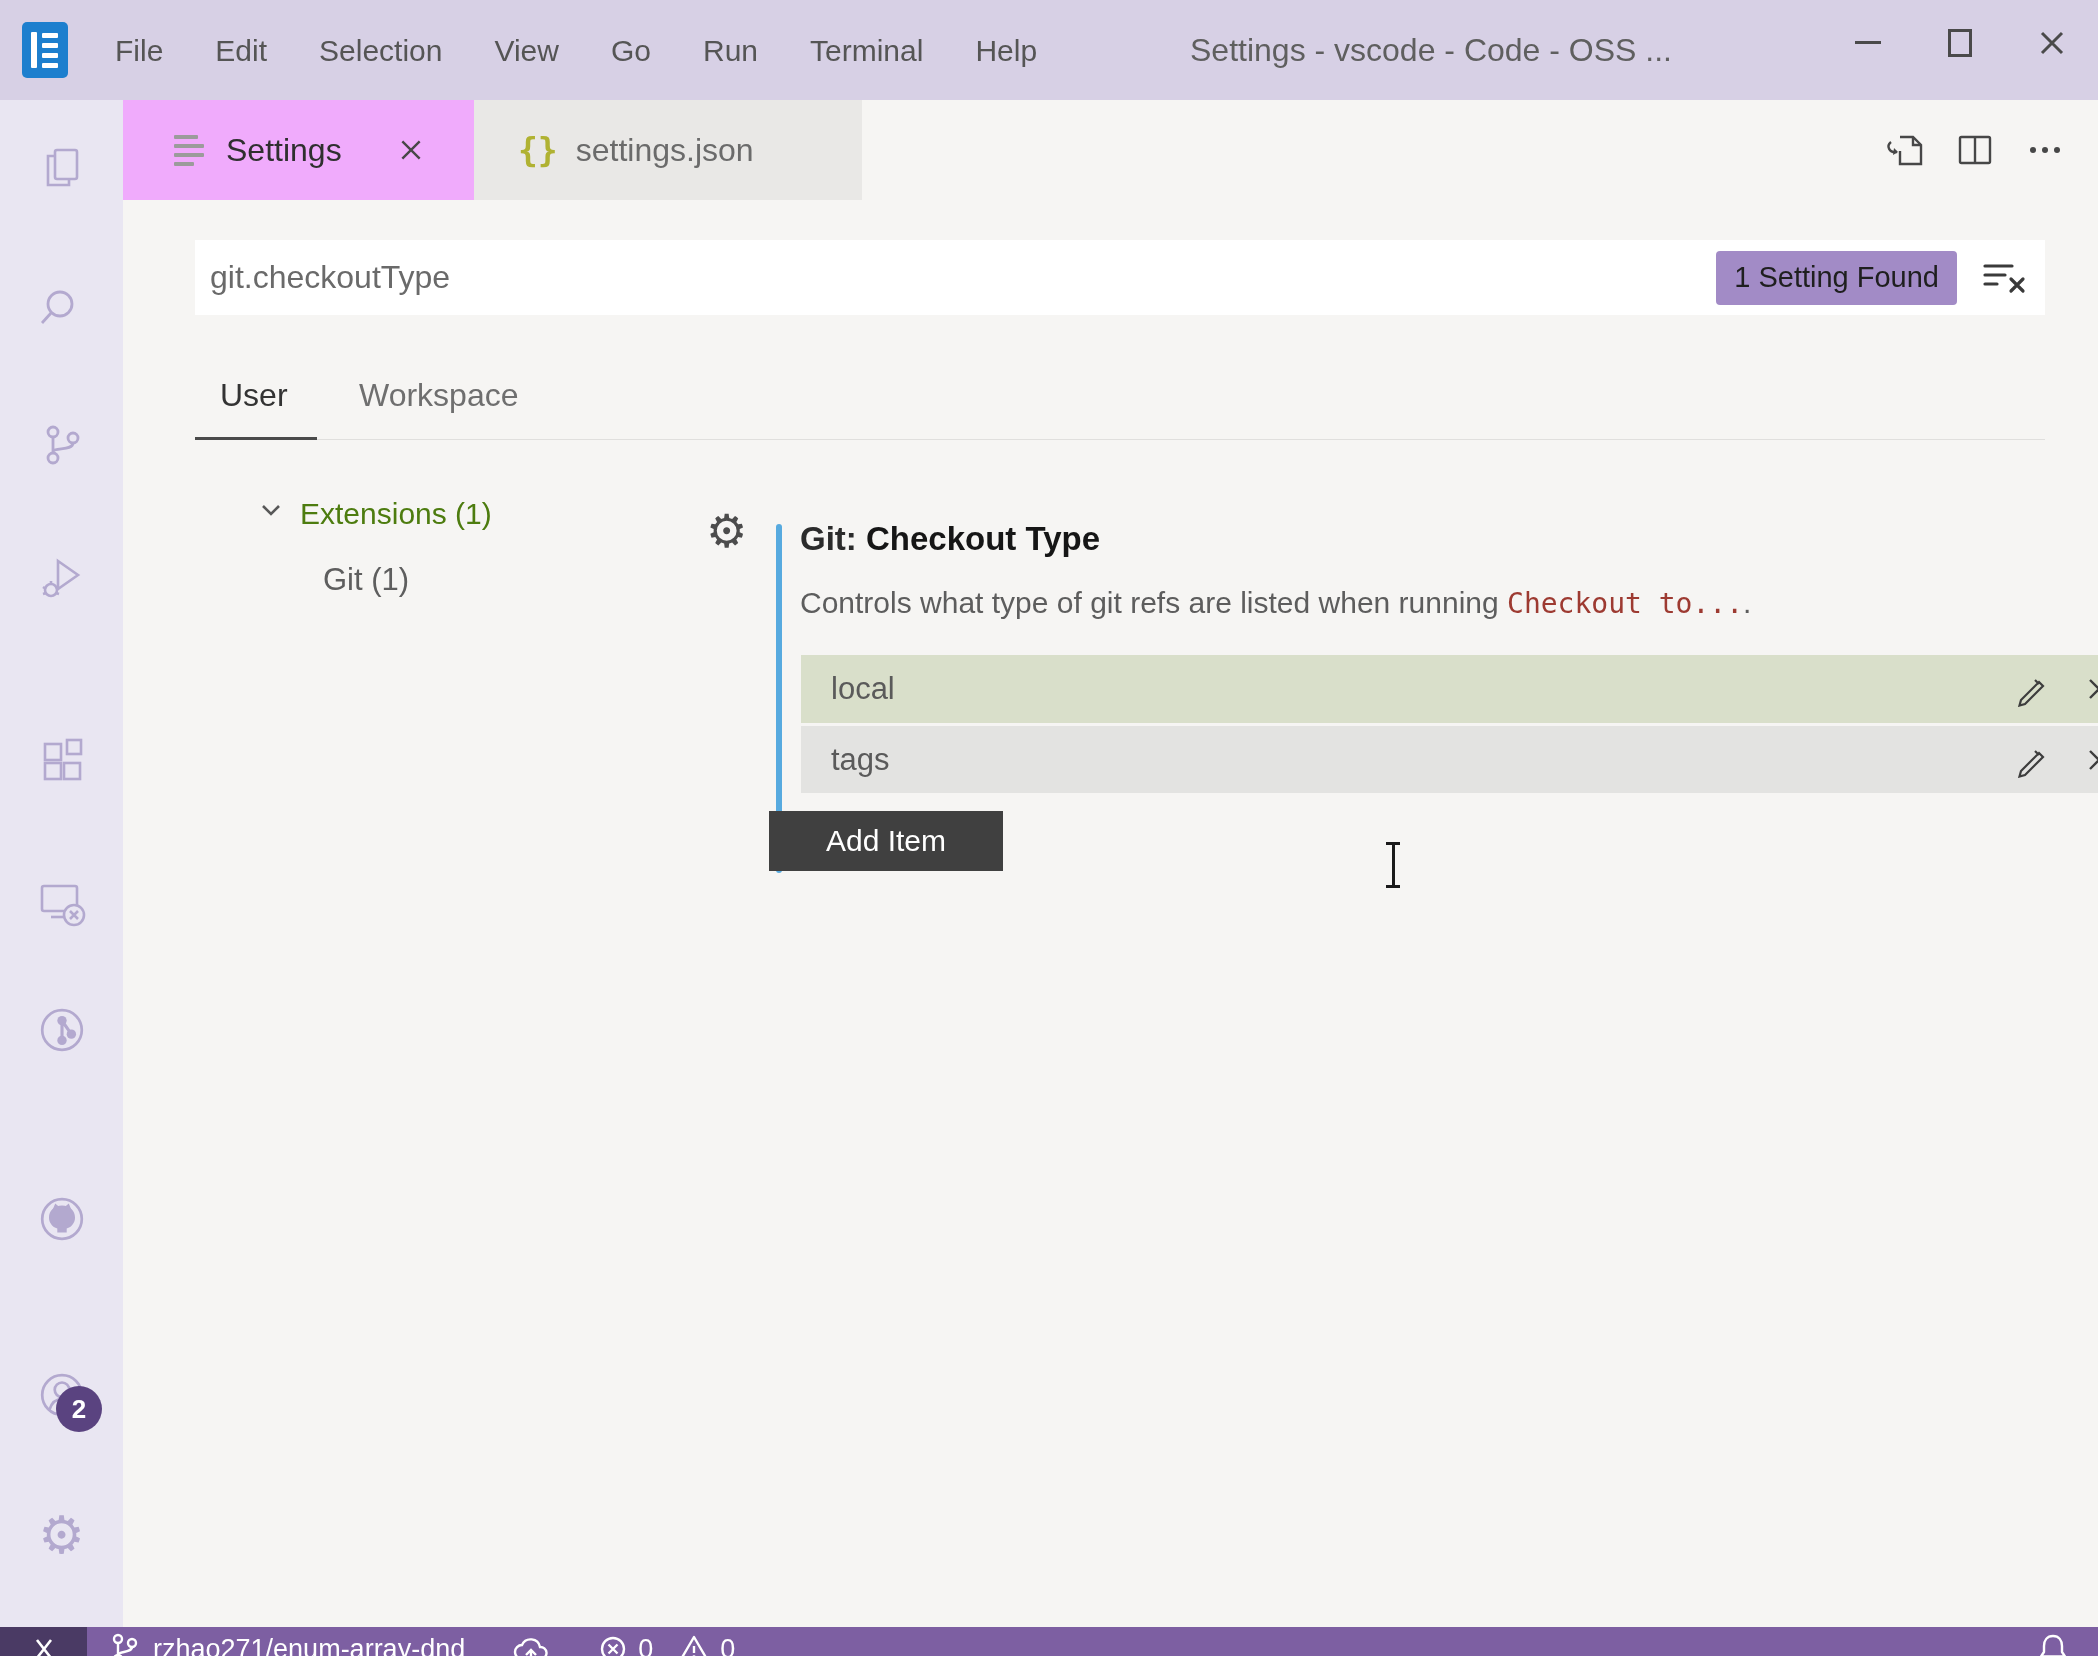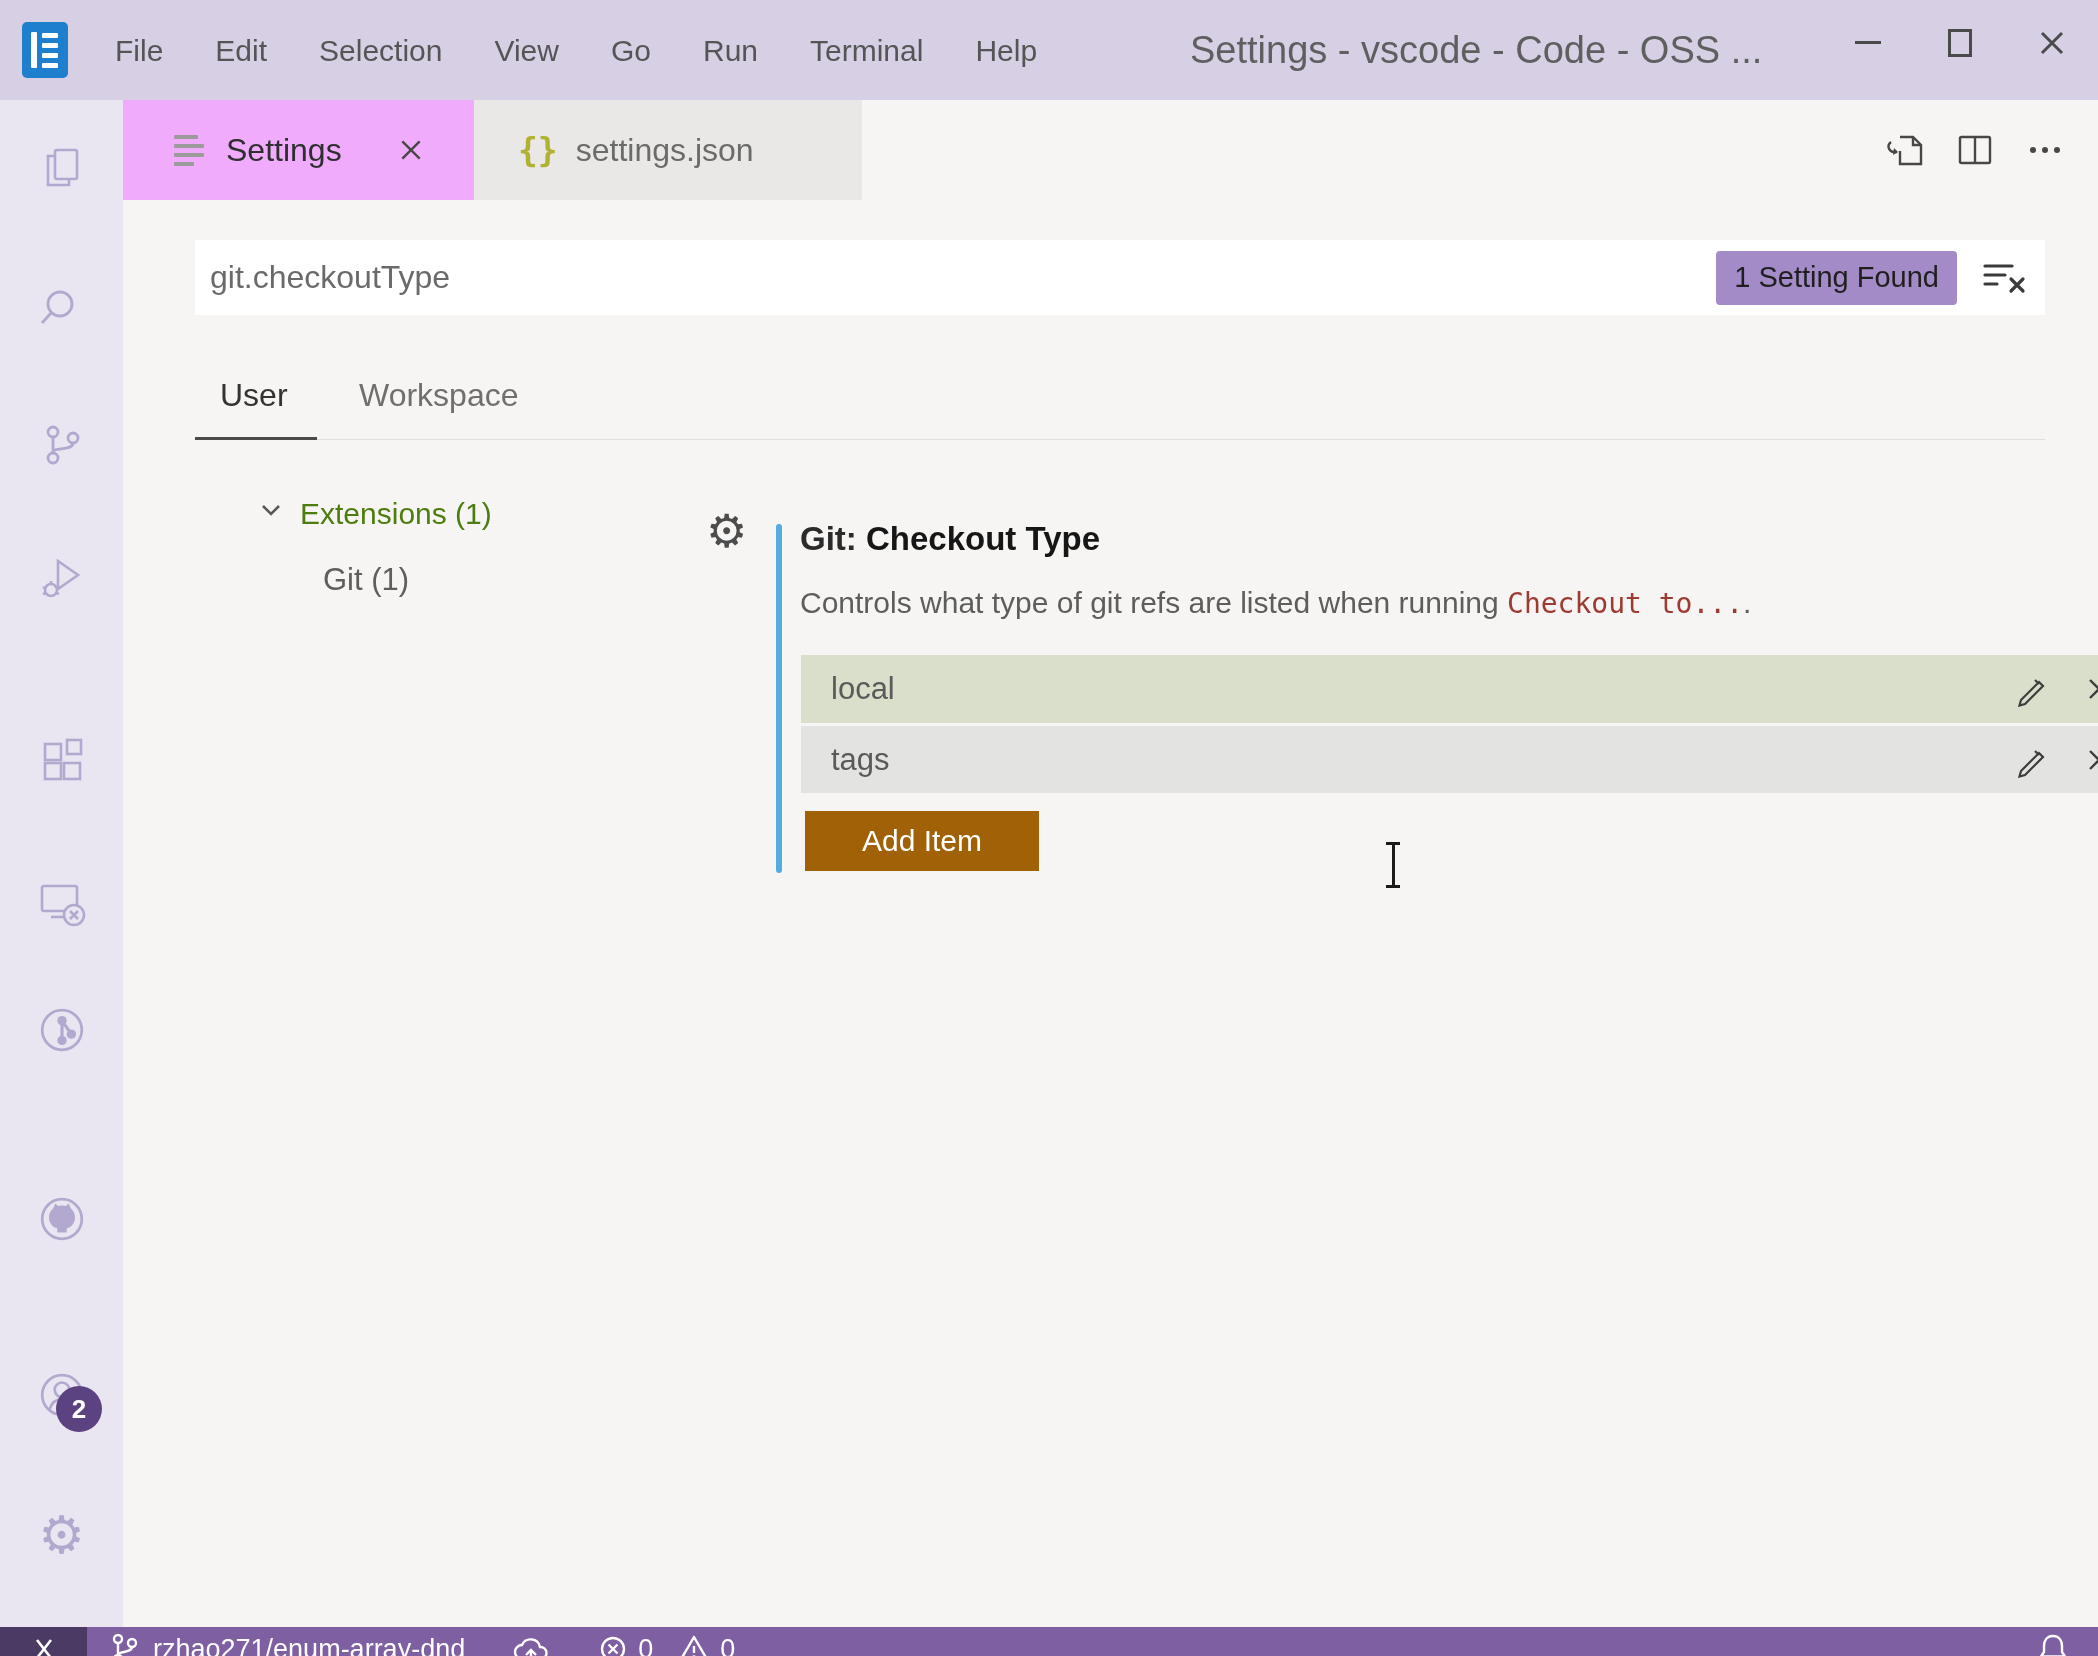--- a/index.html
+++ b/index.html
@@ -10,21 +10,21 @@
   .titlebar { height:100px; background:#d7d0e5; display:flex; align-items:center; position:relative; }
   .logo { width:46px; height:56px; margin-left:22px; background:#1d7fce; border-radius:5px; position:relative; }
   .logo .bar { position:absolute; background:#fff; border-radius:1px; }
   .logo .v  { left:9px; top:10px; width:6px; height:36px; }
   .logo .h1 { left:20px; top:11px; width:16px; height:5px; }
   .logo .h2 { left:20px; top:21px; width:16px; height:5px; }
   .logo .h3 { left:20px; top:31px; width:16px; height:5px; }
   .logo .h4 { left:20px; top:41px; width:16px; height:5px; }
   .menus { display:flex; margin-left:21px; }
   .menu-item { font-size:30px; color:#555; padding:0 26px; line-height:85px; cursor:default; }
-  .window-title { position:absolute; left:1190px; top:50%; transform:translateY(-50%); font-size:38px; color:#5f5f5f; white-space:nowrap; }
+  .window-title { position:absolute; left:1190px; top:50%; transform:translateY(-50%); font-size:32px; color:#5f5f5f; white-space:nowrap; }
   .window-controls { position:absolute; right:0; top:0; height:85px; display:flex; }
   .wc { width:92px; height:85px; display:flex; align-items:center; justify-content:center; }
   .wc-min  { width:26px; height:3px; background:#4a4a4a; }
   .wc-max  { width:24px; height:28px; border:3px solid #4a4a4a; }
 
   
   .main { display:flex; height:1527px; }
 
   .activitybar { width:123px; background:#e9e6f2; position:relative; flex:none; }
   .ab-icon { position:absolute; left:50%; transform:translateX(-50%); width:52px; height:52px; display:flex; align-items:center; justify-content:center; color:#b3a9cf; }
@@ -69,21 +69,21 @@
   .setting-title .nm  { font-weight:700; color:#161616; }
   .setting-desc { position:absolute; left:677px; top:486px; font-size:30px; color:#5d5d5d; white-space:nowrap; }
   .setting-desc code { font-family:"DejaVu Sans Mono", monospace; font-size:28px; color:#9d3a31; }
 
   .items { position:absolute; left:678px; top:555px; width:1343px; }
   .item-row { height:68px; display:flex; align-items:center; padding:0 30px; font-size:31px; color:#5a5a5a; }
   .row-local { background:#d9dfca; }
   .row-tags  { background:#e3e3e1; margin-top:3px; height:67px; }
   .row-actions { margin-left:auto; display:flex; align-items:center; gap:34px; color:#3d3d3d; }
 
-  .add-item { position:absolute; left:682px; top:711px; width:234px; height:60px; background:#a16207; color:#fff; font-size:30px; border:none; display:flex; align-items:center; justify-content:center; cursor:pointer; }
+  .add-item { position:absolute; left:646px; top:711px; width:234px; height:60px; background:#404040; color:#fff; font-size:30px; border:none; display:flex; align-items:center; justify-content:center; cursor:pointer; }
 
   
   .ibeam { position:absolute; left:1260px; top:742px; width:20px; height:46px; }
   .ibeam .stem { position:absolute; left:8.5px; top:3px; width:3px; height:40px; background:#1a1a1a; }
   .ibeam .cap  { position:absolute; left:3px; width:14px; height:3px; background:#1a1a1a; }
   .ibeam .top { top:0; } .ibeam .bot { bottom:0; }
 
   
   .statusbar { height:44px; background:#7d5fa2; display:flex; align-items:center; color:#fff; font-size:27px; }
   .remote-block { width:87px; height:44px; background:#4a3a64; display:flex; align-items:center; justify-content:center; flex:none; color:#fff; }

